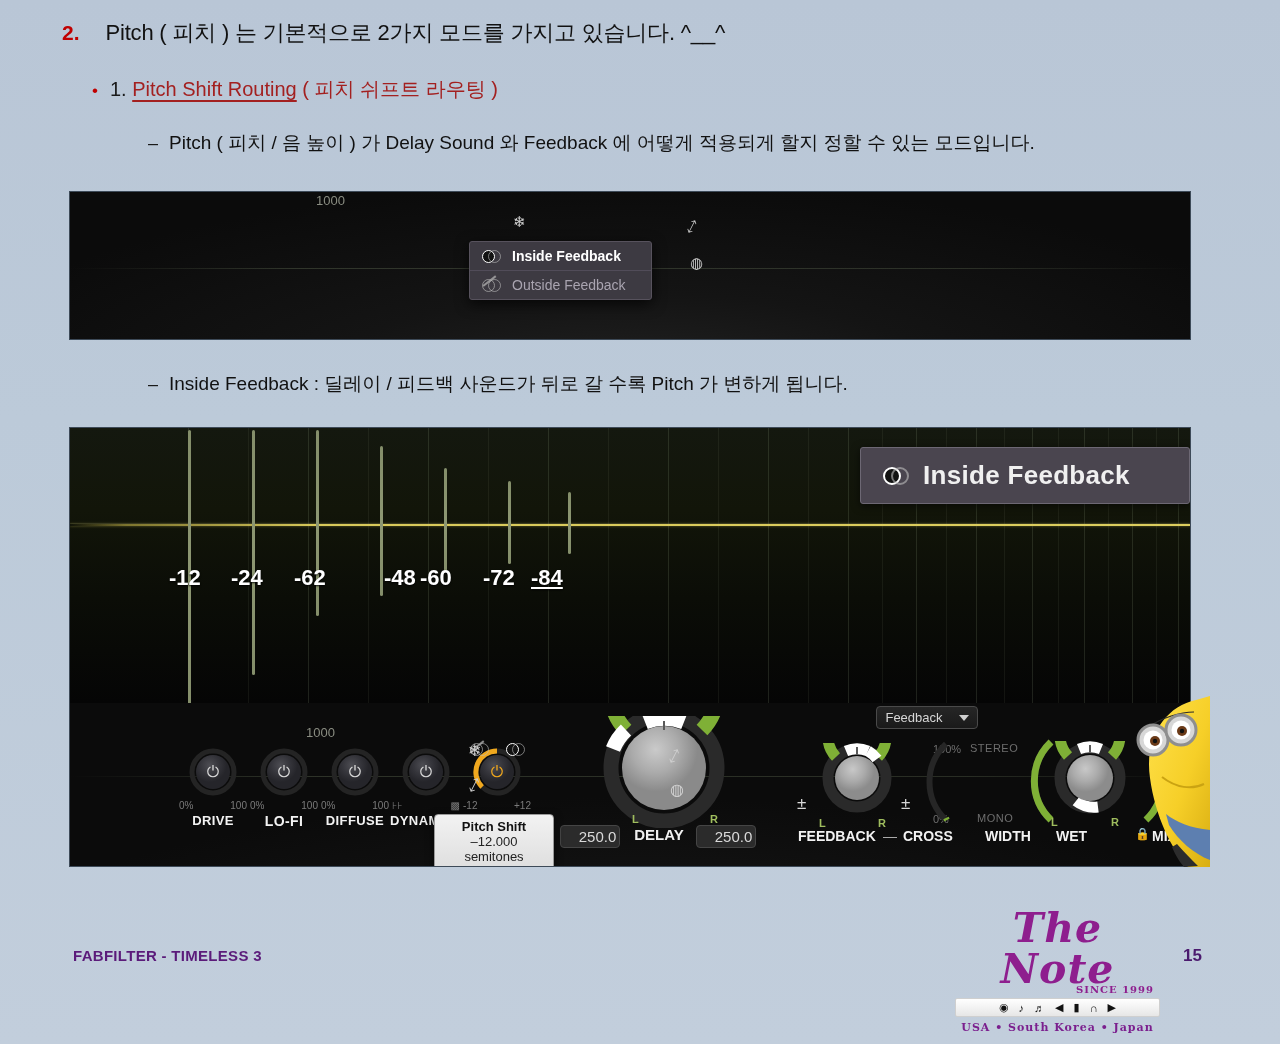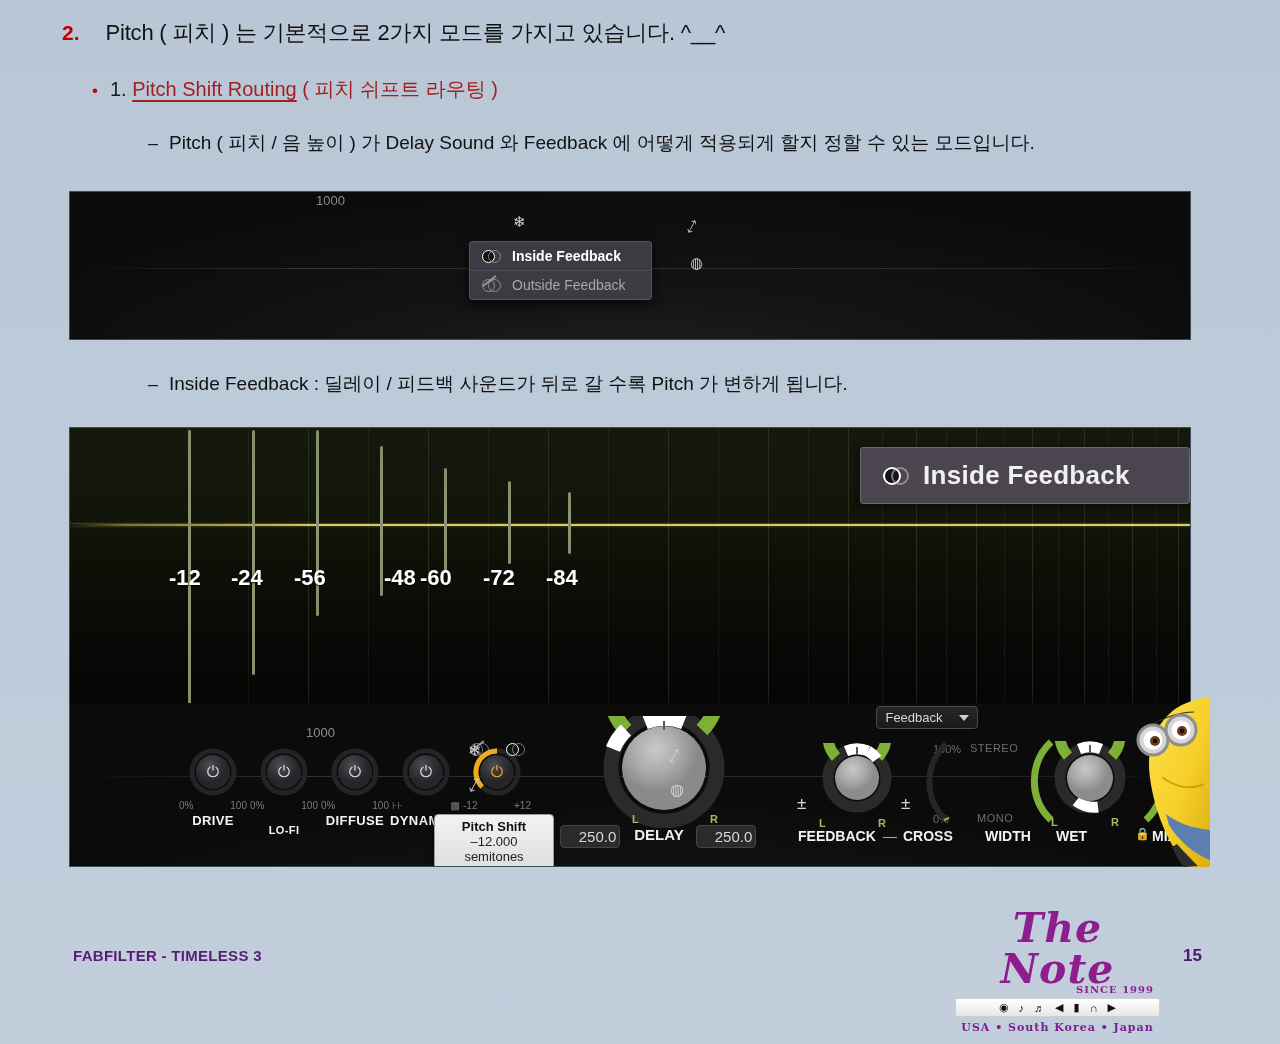--- a/index.html
+++ b/index.html
@@ -306,25 +306,25 @@
     <div class="spike" style="left:118px; top:2px;  height:283px;"></div>
     <div class="spike" style="left:182px; top:2px;  height:245px;"></div>
     <div class="spike" style="left:246px; top:2px;  height:186px;"></div>
     <div class="spike" style="left:310px; top:18px; height:150px;"></div>
     <div class="spike" style="left:374px; top:40px; height:104px;"></div>
     <div class="spike" style="left:438px; top:53px; height:83px;"></div>
     <div class="spike" style="left:498px; top:64px; height:62px;"></div>
 
     <div class="spike-label" style="left:99px; top:137px;">-12</div>
     <div class="spike-label" style="left:161px; top:137px;">-24</div>
-    <div class="spike-label" style="left:224px; top:137px;">-56</div>
+    <div class="spike-label" style="left:224px; top:137px;">-62</div>
     <div class="spike-label" style="left:287px; top:137px;margin-left:27px;">-48</div>
     <div class="spike-label" style="left:350px; top:137px;">-60</div>
     <div class="spike-label" style="left:413px; top:137px;">-72</div>
-    <div class="spike-label" style="left:476px; top:137px;">-84</div>
+    <div class="spike-label" style="left:461px; top:137px;text-decoration:underline;">-84</div>
 
     <div class="if-badge" style="left:790px; top:19px; width:330px; height:57px;">
       <span class="moon">
           <span class="c1"></span>
           <span class="c2"></span>
         </span>
       <span class="lbl">Inside Feedback</span>
     </div>
   </div>
 
@@ -363,21 +363,21 @@
               <stop offset="100%" stop-color="#25252a"></stop>
             </radialGradient>
           </defs>
           <text x="26" y="31" text-anchor="middle" font-size="15.75" fill="#d8d8d8" font-family="Liberation Sans,sans-serif">⏻</text>
         </svg>
       </div>
       <div class="knob-range" style="margin-top:2px;padding:0 2px">
         <span>0%</span>
         <span>100</span>
       </div>
-      <div class="knob-label" style="margin-top:13px;font-size:11px">LO-FI</div>
+      <div class="knob-label" style="margin-top:2px;font-size:14px">LO-FI</div>
     </div>
   <div class="knob-unit" id="m-k2" style="left: 249px; top: 318px; width: 72px;">
       <div style="display:flex;justify-content:center">
         <svg width="52" height="52" viewBox="0 0 52 52">
           <circle cx="26" cy="26" r="21" fill="none" stroke="#242424" stroke-width="5"></circle>
           <circle cx="26" cy="26" r="17" fill="url(#kface)"></circle>
           <defs>
             <radialGradient id="kface" cx="40%" cy="30%">
               <stop offset="0%" stop-color="#4d4d53"></stop>
               <stop offset="55%" stop-color="#35353b"></stop>

